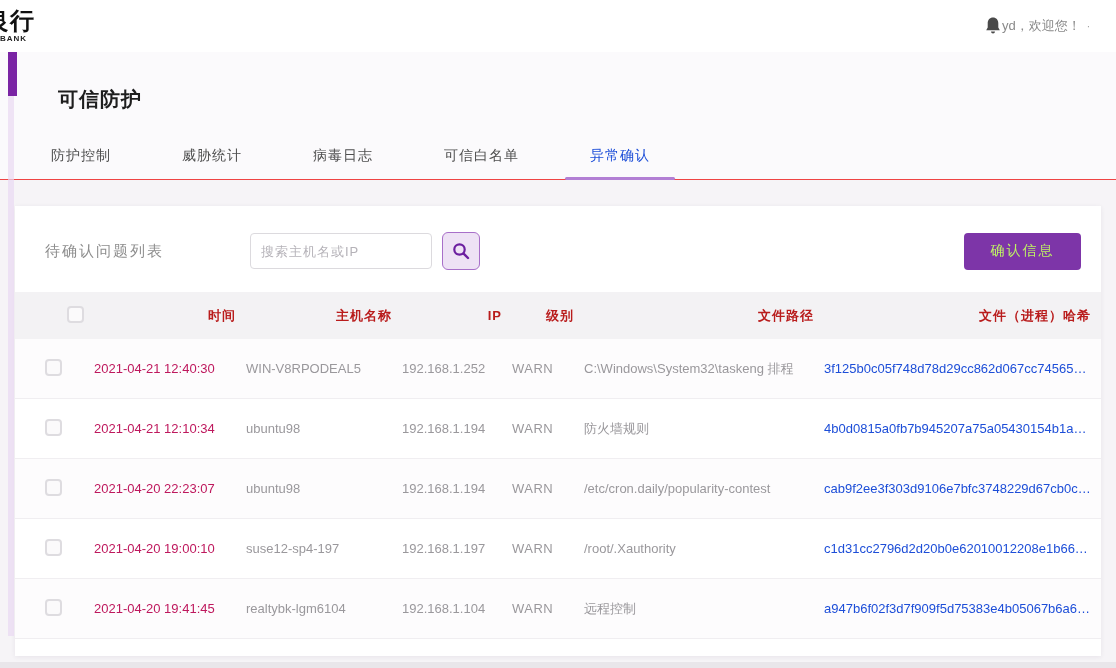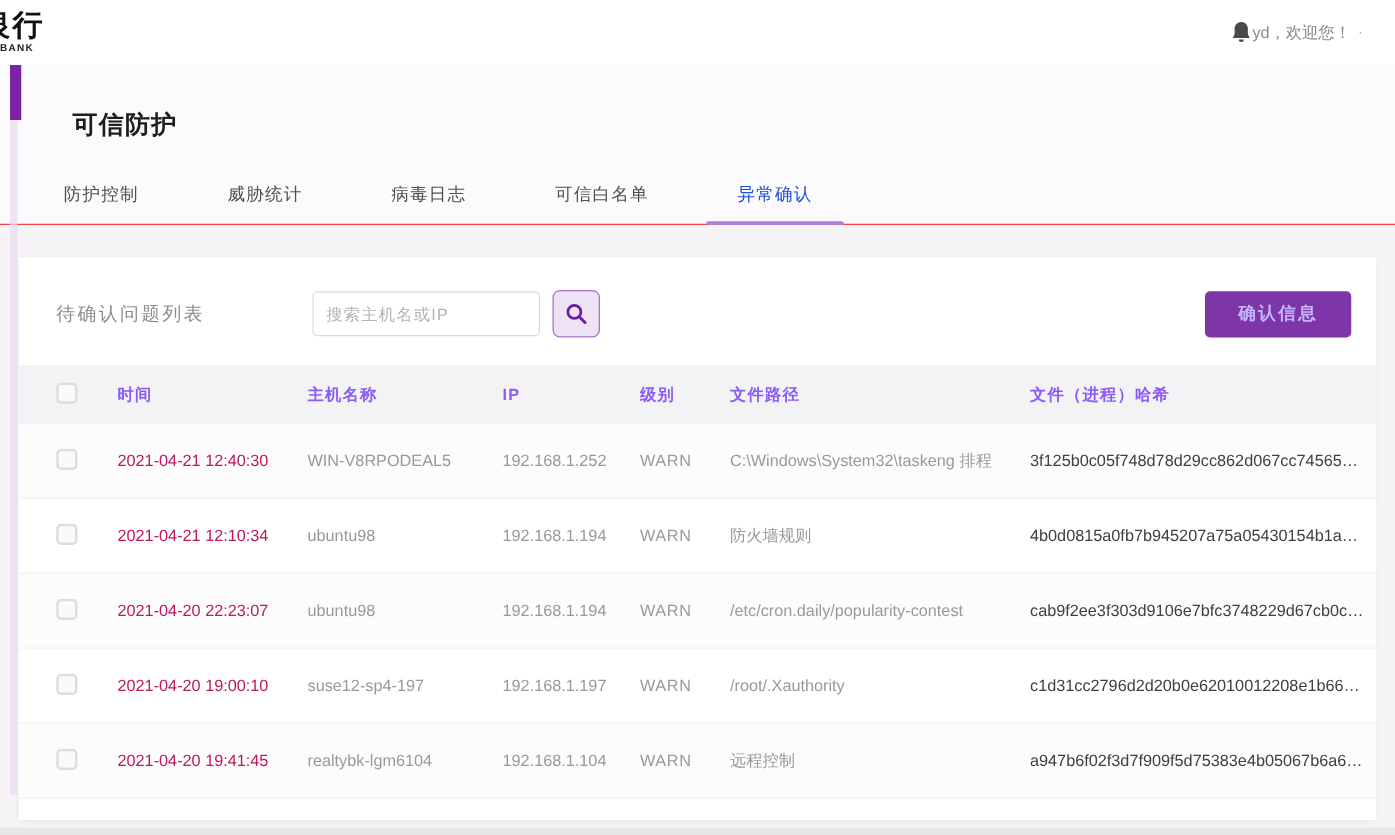--- a/index.html
+++ b/index.html
@@ -57,44 +57,44 @@
     width:182px; height:36px; border:1px solid #dcdade; border-radius:4px;
     padding:0 10px; font-size:13px; color:#0f766e; outline:none;
     font-family:"Liberation Sans","DejaVu Sans",sans-serif;
   }
   .search-input::placeholder { color:#b5b2b8; letter-spacing:1px; }
   .search-btn {
     width:38px; height:38px; border:1px solid #a86fc9; background:#eee2f5;
     border-radius:6px; display:flex; align-items:center; justify-content:center; cursor:pointer;
   }
   .confirm-btn {
-    margin-left:auto; width:117px; height:37px; background:#7d35a8; color:#c4b5fd;
-    border:none; border-radius:4px; font-size:14px; font-weight:bold; letter-spacing:2px;
+    margin-left:auto; width:117px; height:37px; background:#7d35a8; color:#bef264;
+    border:none; border-radius:4px; font-size:14px; font-weight:normal; letter-spacing:2px;
     cursor:pointer; font-family:"Liberation Sans","DejaVu Sans",sans-serif;
   }
 
   
   .table { width:100%; font-size:13px; }
   .thead, .trow {
     display:grid;
     grid-template-columns:79px 152px 156px 110px 72px 240px 1fr;
     align-items:center;
   }
-  .thead { background:#f3f2f4; height:47px; color:#8b5cf6; font-weight:bold; letter-spacing:1px; }
+  .thead { background:#f3f2f4; height:47px; color:#b91c1c; font-weight:bold; letter-spacing:1px;text-align:right; }
   .trow { height:60px; border-bottom:1px solid #f0eef1; color:#9a989c; background:#fff; }
   .trow:nth-child(odd) { background:#fdfcfd; }
   .cell { overflow:hidden; white-space:nowrap; text-overflow:ellipsis; padding-right:10px; }
   .col-check { padding-left:30px; }
   .checkbox {
     width:17px; height:17px; border:2px solid #dedce0; border-radius:4px;
     background:#fbfafb; display:inline-block; cursor:pointer;
   }
   .c-time { color:#be185d; }
   .c-level { letter-spacing:.5px; }
-  .c-hash { color:#404040; }
+  .c-hash { color:#1d4ed8; }
 
   .footer-strip { height:12px; background:#e9e6ea; margin-top:6px; }
 </style>
 </head>
 <body>
 
 <div class="topbar">
   <div class="logo">
     <div class="logo-cn"><span>银行</span></div>
     <div class="logo-sub">BANK</div>

